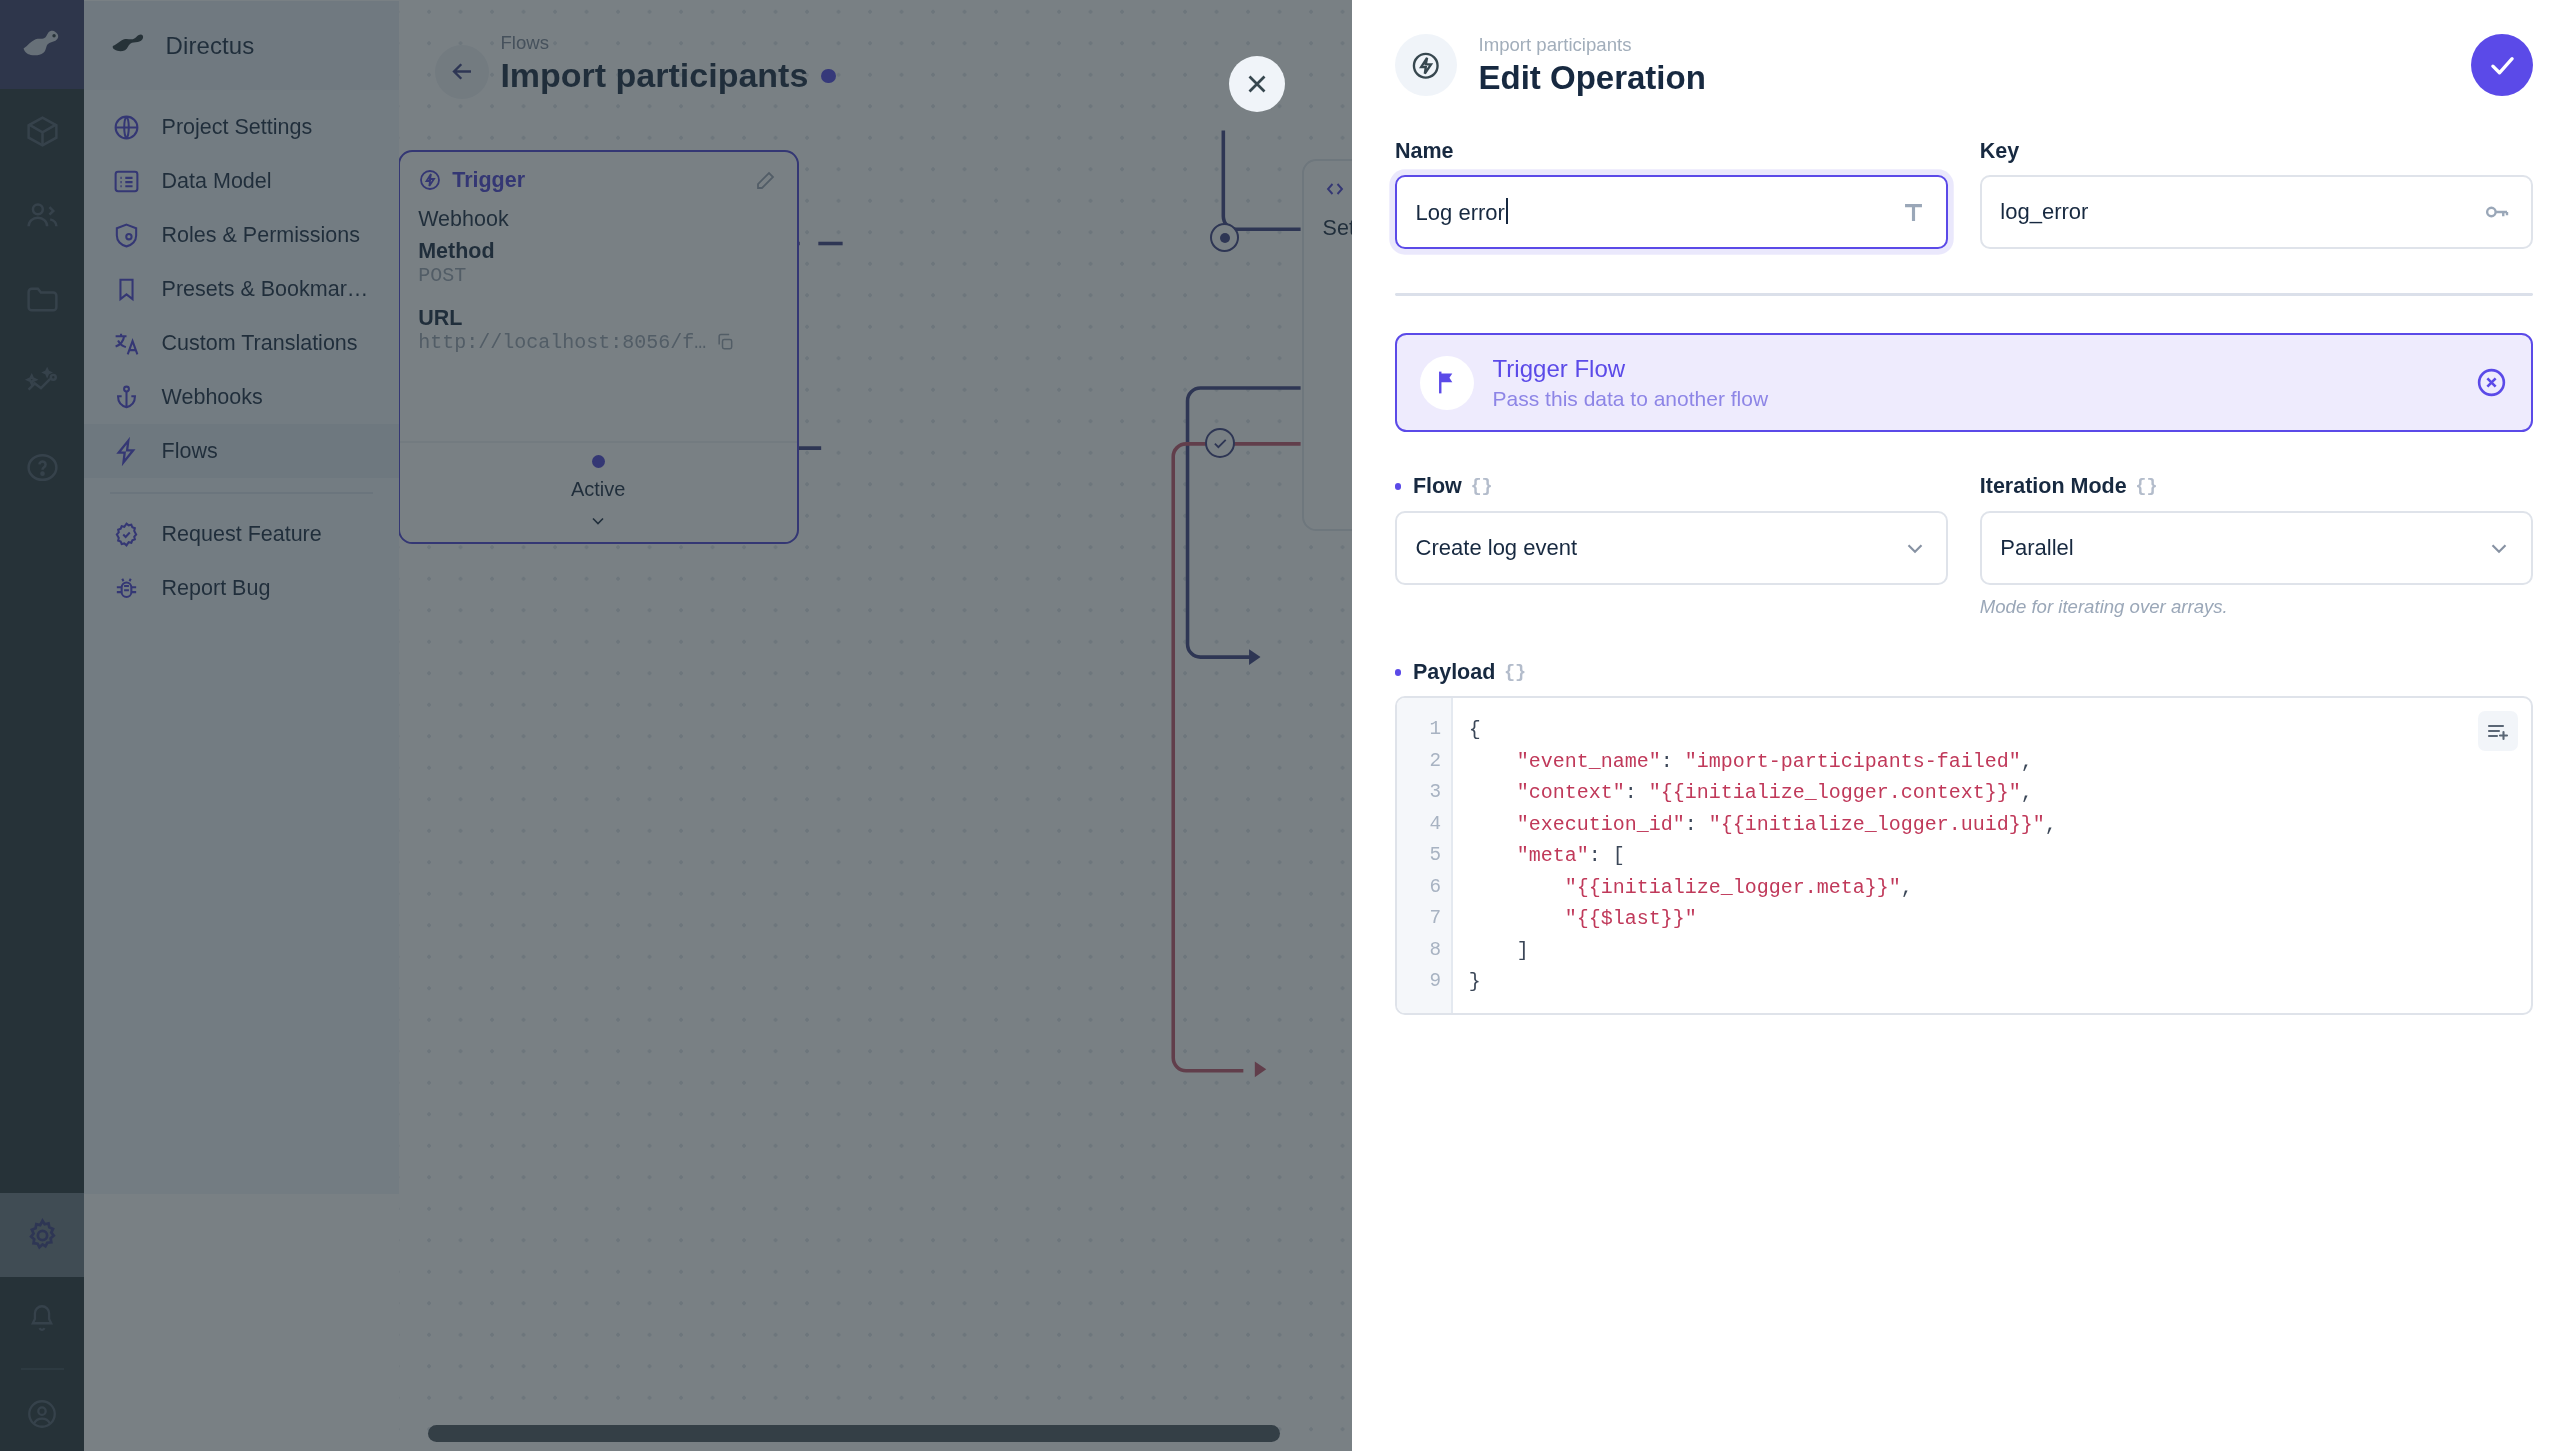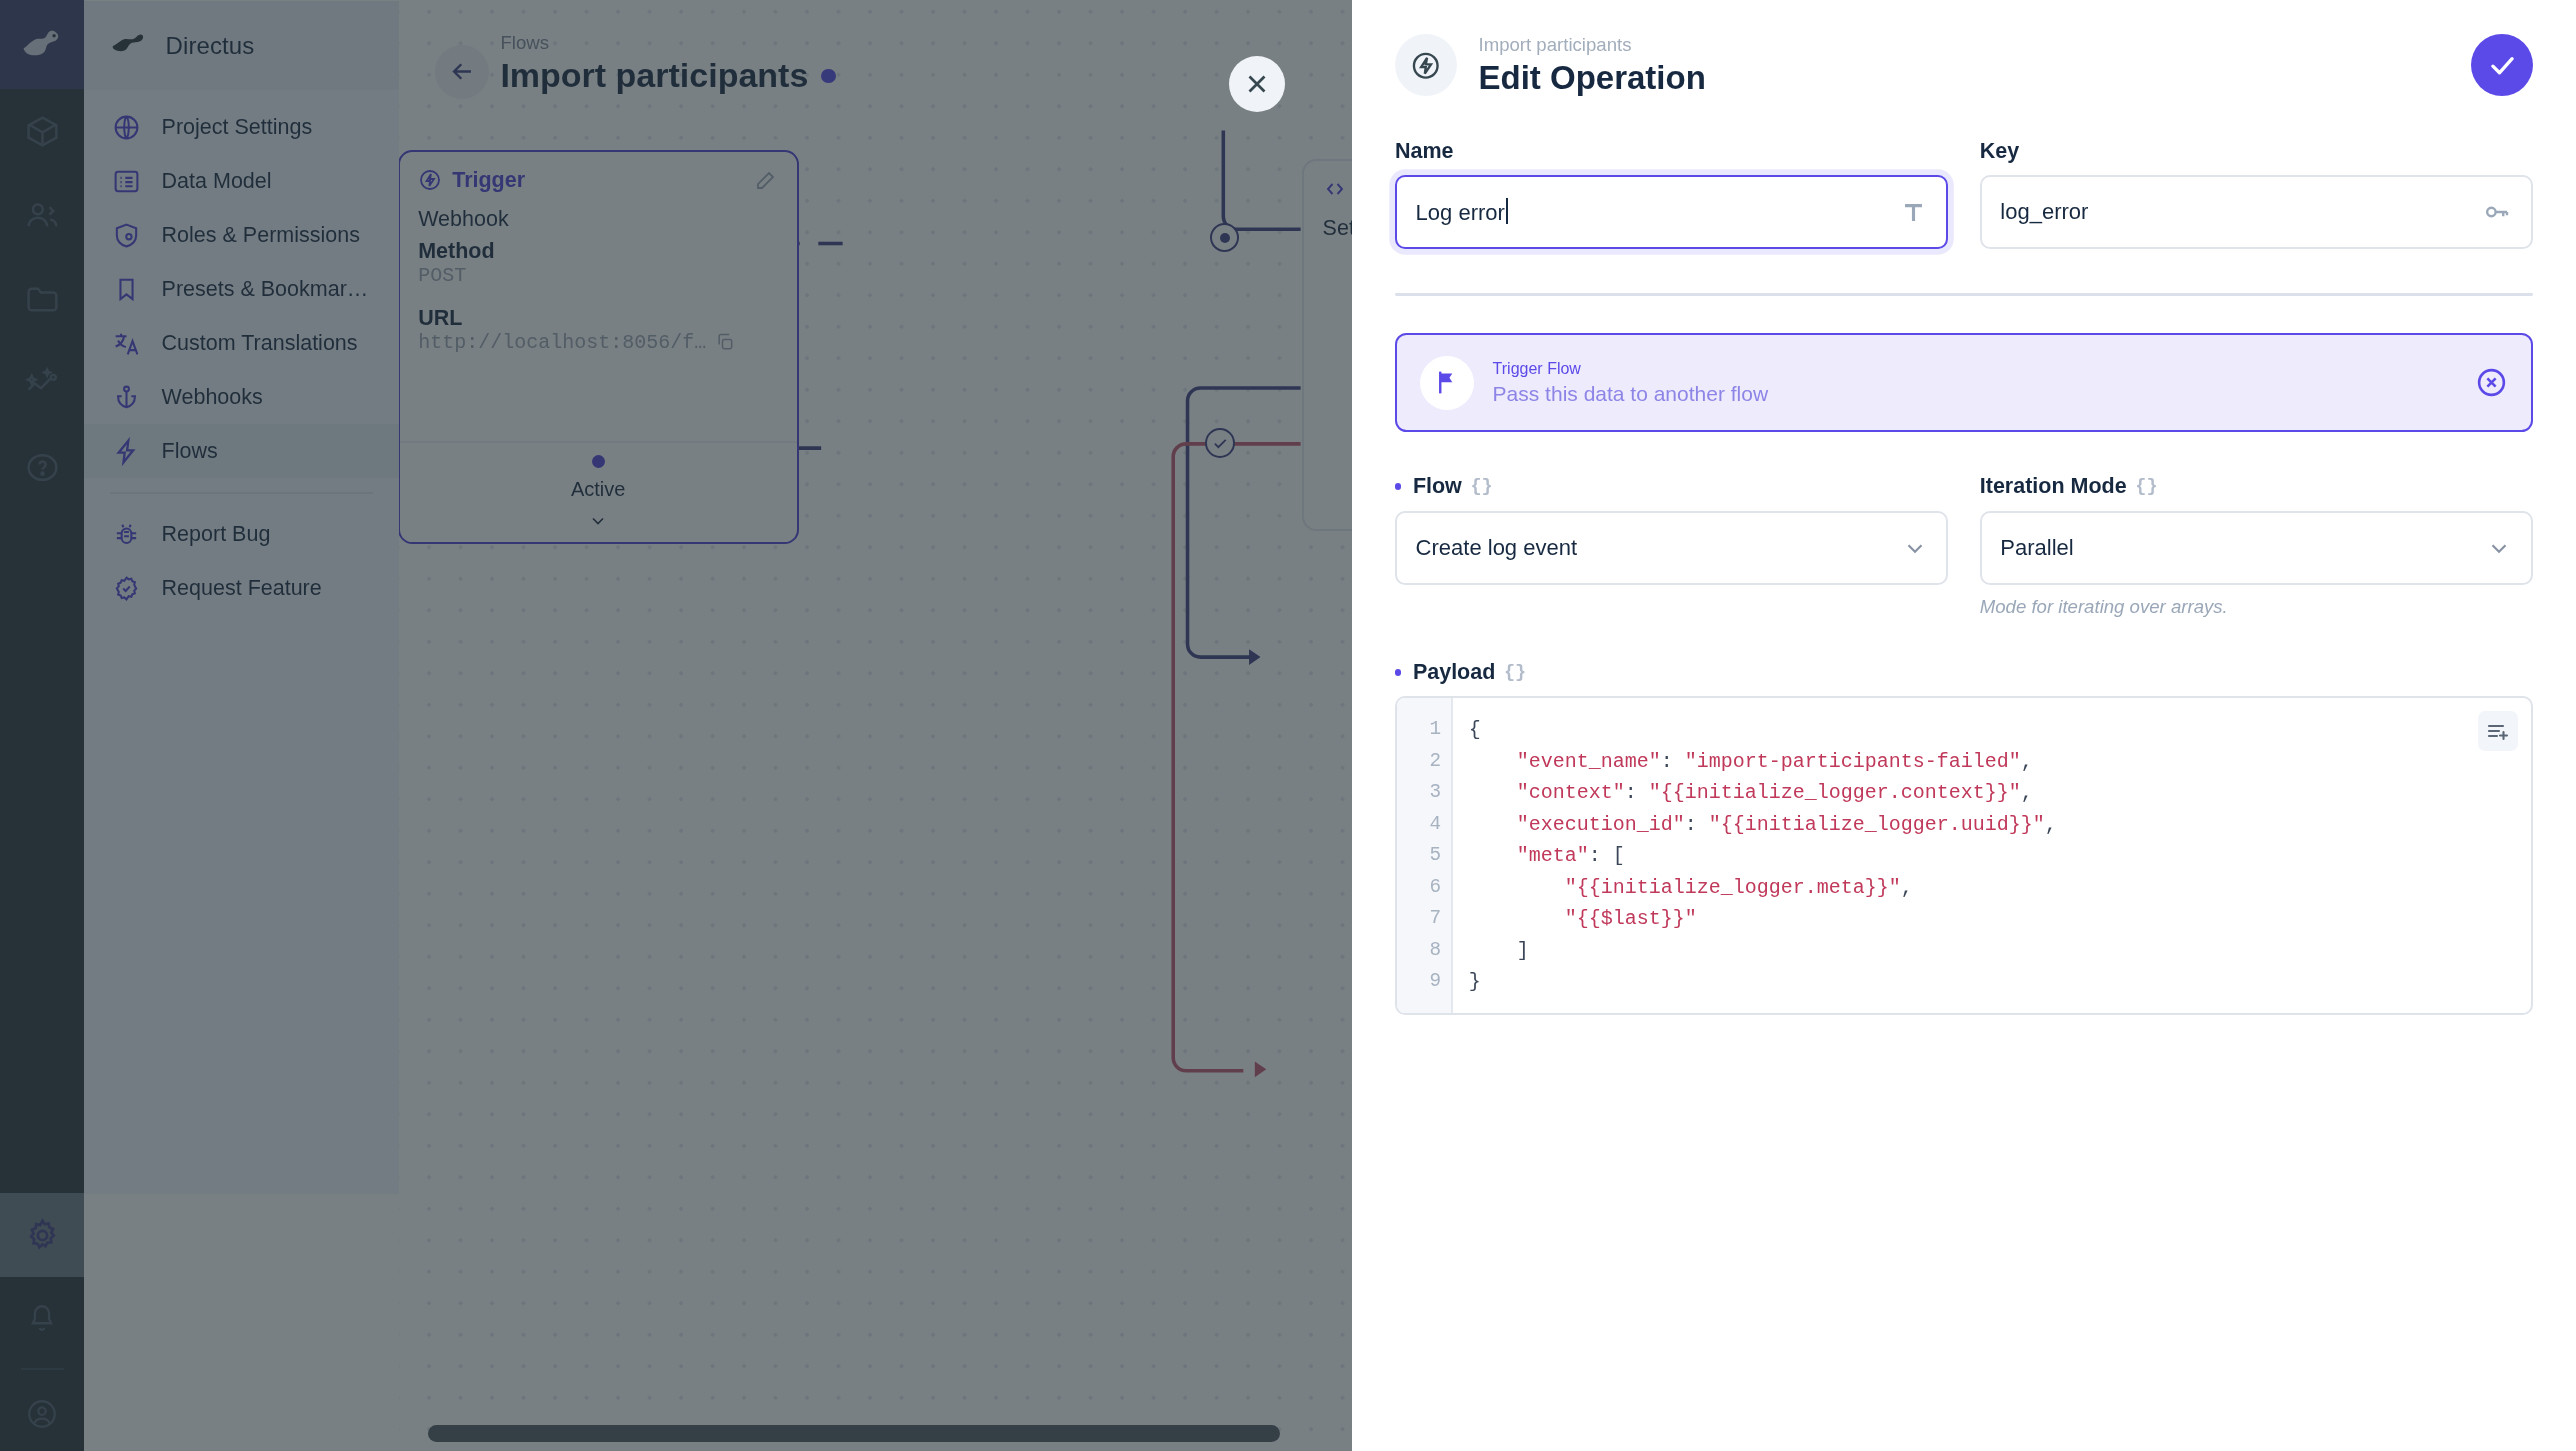--- a/index.html
+++ b/index.html
@@ -183,21 +183,21 @@
     margin-top: 37px; height: 99px;
     border: 2.9px solid #5b4ae8; border-radius: 11.4px; background: #eeebfd;
     display: flex; align-items: center; gap: 18.6px; padding: 0 23px;
   }
   .op-card-icon {
     width: 54px; height: 54px; border-radius: 50%; background: #fff;
     display: flex; align-items: center; justify-content: center; color: #5b4ae8;
     flex: 0 0 54px;
   }
   .op-card-texts { flex: 1 1 auto; }
-  .op-card-title { font-size: 16px; color: #5b4ae8; margin-bottom: 4.3px; }
+  .op-card-title { font-size: 24px; color: #5b4ae8; margin-bottom: 4.3px; }
   .op-card-sub { font-size: 21px; color: #8d85e6; }
   .op-card-x { color: #5b4ae8; display: flex; align-items: center; }
 
   .select {
     height: 74px; border: 2.9px solid #dfe3ea; border-radius: 10px; background: #fff;
     display: flex; align-items: center; justify-content: space-between;
     padding: 0 18.6px; font-size: 22px; color: #172940;
   }
   .select .chev { color: #8792a3; }
 
@@ -372,34 +372,34 @@
               </svg>
           </span>
           <span>Flows</span>
         </div>
 
         <div class="nav-sep"></div>
 
         <div class="nav-item">
           <span class="ni">
             <svg width="29" height="29" viewBox="0 0 24 24" fill="none" stroke="currentColor" stroke-width="1.7">
+                <path d="M12 3l1.8 1.4 2.2-.5.8 2.1 2.1.8-.5 2.2L20 12l-1.6 1.8.5 2.2-2.1.8-.8 2.1-2.2-.5L12 21l-1.8-1.6-2.2.5-.8-2.1-2.1-.8.5-2.2L4 12l1.6-1.8-.5-2.2 2.1-.8.8-2.1 2.2.5z"></path>
+                <path d="M9.3 12l2 2 3.4-3.6"></path>
+              </svg>
+          </span>
+          <span>Request Feature</span>
+        </div>
+        <div class="nav-item">
+          <span class="ni">
+            <svg width="29" height="29" viewBox="0 0 24 24" fill="none" stroke="currentColor" stroke-width="1.7">
                 <rect x="8" y="7" width="8" height="12" rx="4"></rect>
                 <path d="M8 11H4M8 15H4M16 11h4M16 15h4M9.5 6l-1-2M14.5 6l1-2M10 10h4M10 13.5h4"></path>
               </svg>
           </span>
           <span>Report Bug</span>
-        </div>
-        <div class="nav-item">
-          <span class="ni">
-            <svg width="29" height="29" viewBox="0 0 24 24" fill="none" stroke="currentColor" stroke-width="1.7">
-                <path d="M12 3l1.8 1.4 2.2-.5.8 2.1 2.1.8-.5 2.2L20 12l-1.6 1.8.5 2.2-2.1.8-.8 2.1-2.2-.5L12 21l-1.8-1.6-2.2.5-.8-2.1-2.1-.8.5-2.2L4 12l1.6-1.8-.5-2.2 2.1-.8.8-2.1 2.2.5z"></path>
-                <path d="M9.3 12l2 2 3.4-3.6"></path>
-              </svg>
-          </span>
-          <span>Request Feature</span>
         </div>
       </div>
     </div>
 
     <div class="canvas">
       <div class="canvas-header">
         <div class="back-btn">
           <svg width="29" height="29" viewBox="0 0 24 24" fill="none" stroke="currentColor" stroke-width="2">
               <path d="M19 12H5M11 6l-6 6 6 6"></path>
             </svg>

